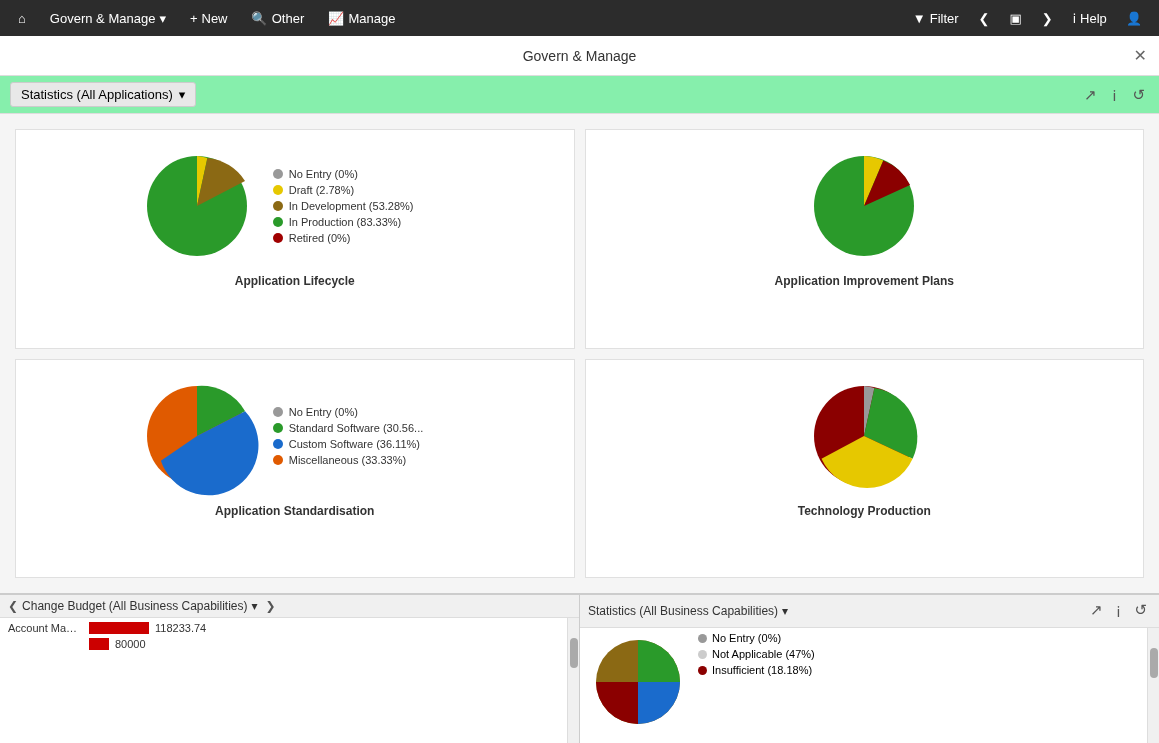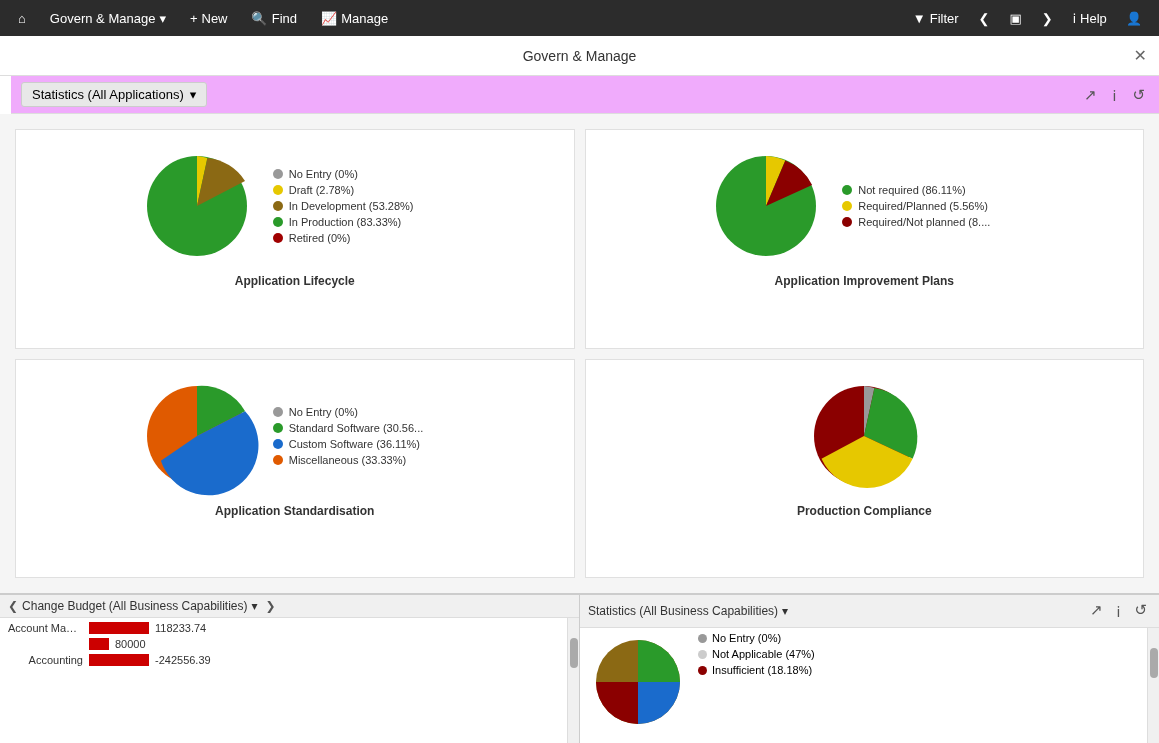--- a/index.html
+++ b/index.html
@@ -75,23 +75,22 @@
       display: flex;
       flex-direction: column;
       overflow: hidden;
     }
 
     
     .panel-header {
       display: flex;
       align-items: center;
       padding: 6px 10px;
-      background: #f0abfc;
+      background: #86efac;
       border-bottom: 1px solid #ddd;
-      margin-left: 11px;
     }
     .panel-title-btn {
       display: flex; align-items: center; gap: 6px;
       background: #e8e8e8;
       border: 1px solid #ccc;
       border-radius: 3px;
       padding: 4px 10px;
       cursor: pointer;
       font-size: 13px;
     }
@@ -302,21 +301,21 @@
   <div class="topnav-item">
     <span>Govern &amp; Manage</span>
     <span>▾</span>
   </div>
   <div class="topnav-item">
     <span>+</span>
     <span>New</span>
   </div>
   <div class="topnav-item">
     <span>🔍</span>
-    <span>Find</span>
+    <span>Other</span>
   </div>
   <div class="topnav-item">
     <span>📈</span>
     <span>Manage</span>
   </div>
   <div class="topnav-right">
     <div class="topnav-icon-btn">
       <span>▼</span>
       <span>Filter</span>
     </div>
@@ -406,34 +405,20 @@
           <div class="pie-container">
             <svg width="120" height="120" viewBox="0 0 120 120" class="pie">
 
               <circle cx="60" cy="60" r="50" fill="#2a9a2a"></circle>
 
               <path d="M60,60 L60,10 A50,50 0 0,1 79.3,14.5 Z" fill="#e6c800"></path>
 
               <path d="M60,60 L79.3,14.5 A50,50 0 0,1 106.1,39.0 Z" fill="#8B0000"></path>
             </svg>
           </div>
-          <div class="legend">
-            <div class="legend-item">
-              <span class="legend-dot" style="background:#2a9a2a"></span>
-              <span>Not required (86.11%)</span>
-            </div>
-            <div class="legend-item">
-              <span class="legend-dot" style="background:#e6c800"></span>
-              <span>Required/Planned (5.56%)</span>
-            </div>
-            <div class="legend-item">
-              <span class="legend-dot" style="background:#8B0000"></span>
-              <span>Required/Not planned (8....</span>
-            </div>
-          </div>
         </div>
         <div class="stat-card-title">Application Improvement Plans</div>
       </div>
 
       <div class="stat-card">
         <div class="stat-card-inner">
           <div class="pie-container">
             <svg width="120" height="120" viewBox="0 0 120 120" class="pie">
 
               <circle cx="60" cy="60" r="50" fill="#e05a00"></circle>
@@ -475,21 +460,21 @@
 
               <path d="M60,60 L60,10 A50,50 0 0,1 70.4,11.9 Z" fill="#999"></path>
 
               <path d="M60,60 L70.4,11.9 A50,50 0 0,1 108.6,82.7 Z" fill="#2a9a2a"></path>
 
               <path d="M60,60 L108.6,82.7 A50,50 0 0,1 17.5,82.7 Z" fill="#e6c800"></path>
 
             </svg>
           </div>
         </div>
-        <div class="stat-card-title">Production Compliance</div>
+        <div class="stat-card-title">Technology Production</div>
       </div>
 
     </div>
 
     <div class="bottom-panels">
 
       <div class="bottom-panel">
         <div class="bottom-panel-header">
           <span style="cursor:pointer;color:#555;font-size:12px;">❮</span>
           <div class="bottom-panel-title-btn">
@@ -502,25 +487,20 @@
           <div class="budget-chart">
             <div class="budget-row">
               <span class="budget-label">Account Mana...</span>
               <div class="budget-bar" style="width:60px;"></div>
               <span class="budget-value">118233.74</span>
             </div>
             <div class="budget-row">
               <span class="budget-label"></span>
               <div class="budget-bar" style="width:20px;"></div>
               <span class="budget-value">80000</span>
-            </div>
-            <div class="budget-row">
-              <span class="budget-label">Accounting</span>
-              <div class="budget-bar" style="width:60px;"></div>
-              <span class="budget-value">-242556.39</span>
             </div>
           </div>
           <div class="scroll-panel">
             <div class="scroll-thumb"></div>
           </div>
         </div>
       </div>
 
       <div class="bottom-panel">
         <div class="bottom-panel-header">

